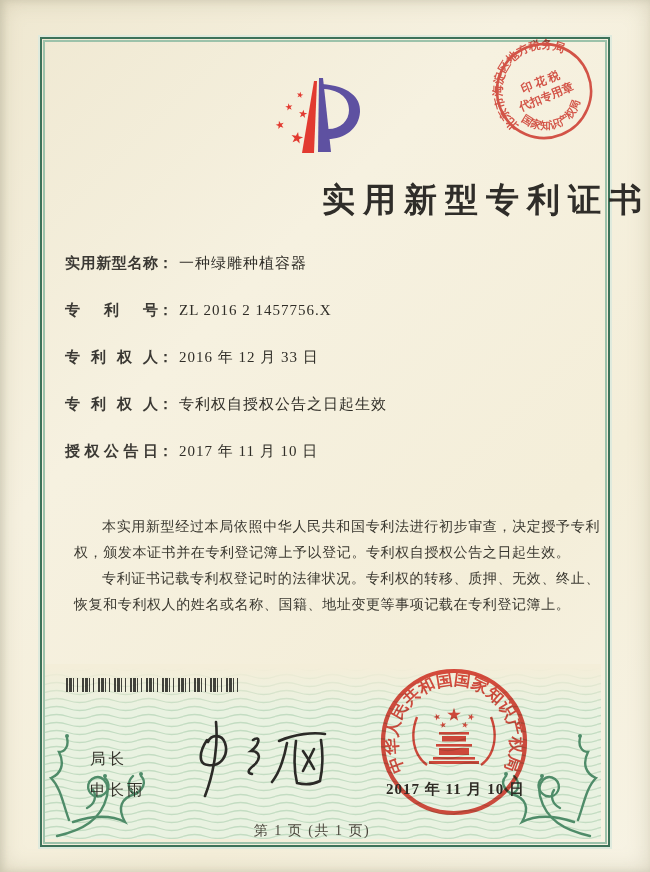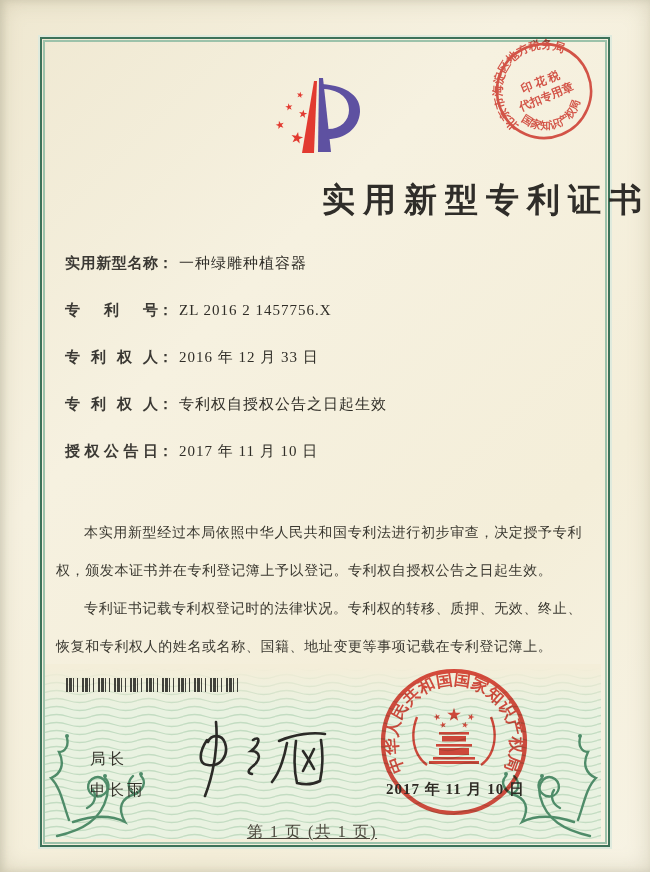--- a/index.html
+++ b/index.html
@@ -47,22 +47,22 @@
   .field-row{height:22px;margin-bottom:25px;font-size:15px;color:#33312b;}
   .field-label{
     display:inline-block;width:93px;vertical-align:top;
     text-align:justify;text-align-last:justify;
     color:#3b3934;font-weight:600;
   }
   .field-colon{display:inline-block;margin-right:6px;color:#3b3934;font-weight:600;}
   .field-value{letter-spacing:1px;color:#302e28;}
 
   .body-text{
-    position:absolute;left:56px;top:514px;width:526px;
-    font-size:14px;line-height:38px;color:#3a3830;
+    position:absolute;left:74px;top:514px;width:526px;
+    font-size:14px;line-height:26px;color:#3a3830;
     text-align:justify;letter-spacing:.6px;
   }
   .body-text p{margin:0;text-indent:2em;}
 
   .barcode{
     position:absolute;left:66px;top:678px;width:172px;height:14px;
     background:repeating-linear-gradient(90deg,
       #23231f 0 1.5px,transparent 1.5px 3px,
       #23231f 3px 6px,transparent 6px 7.5px,
       #23231f 7.5px 8.5px,transparent 8.5px 11px,
@@ -71,21 +71,21 @@
   }
   .signatory{position:absolute;left:90px;top:743px;font-size:15.5px;color:#333129;letter-spacing:3px;line-height:31px;}
   .signature{position:absolute;left:183px;top:710px;width:152px;height:90px;}
   .seal{position:absolute;left:377px;top:665px;width:154px;height:154px;mix-blend-mode:multiply;opacity:.95;}
   .seal-date{
     position:absolute;left:386px;top:780px;z-index:5;
     font-size:15px;font-weight:600;color:#2e2a24;letter-spacing:1px;
   }
   .footer{
     position:absolute;left:0;top:822px;width:624px;text-align:center;
-    font-size:16px;letter-spacing:1.5px;color:#4a463c;text-decoration:underline;
+    font-size:14px;letter-spacing:1.5px;color:#4a463c;
   }
 </style>
 </head>
 <body>
 
 <div class="paper">
 
   <div class="frame"></div>
 
   <div class="guilloche">

